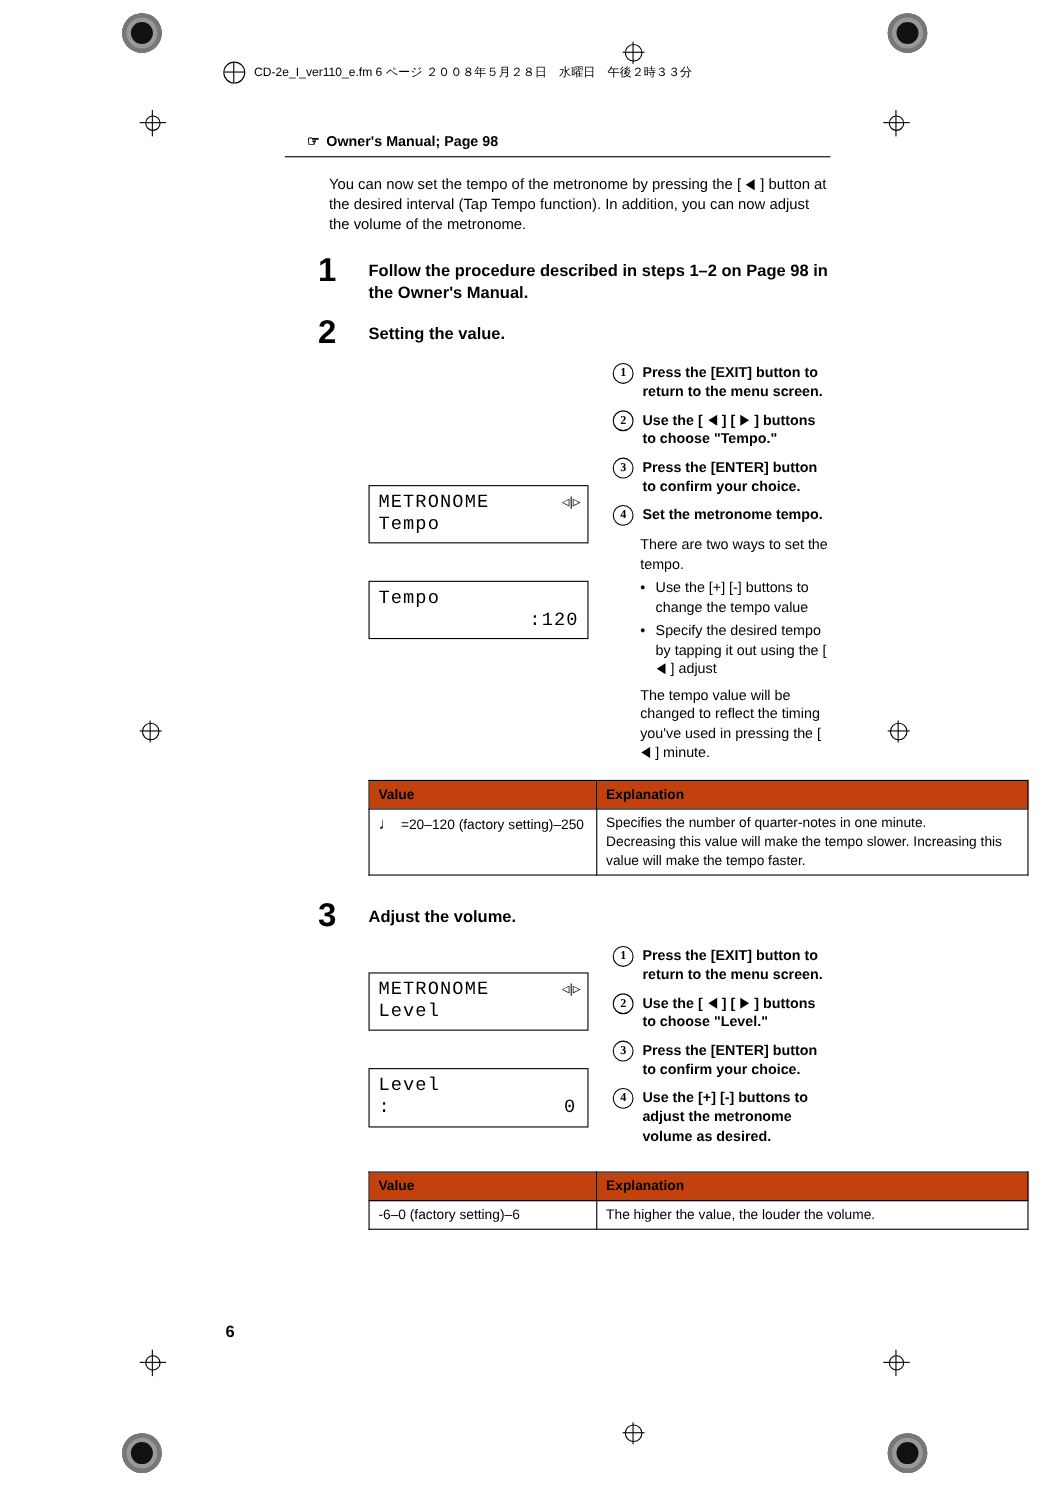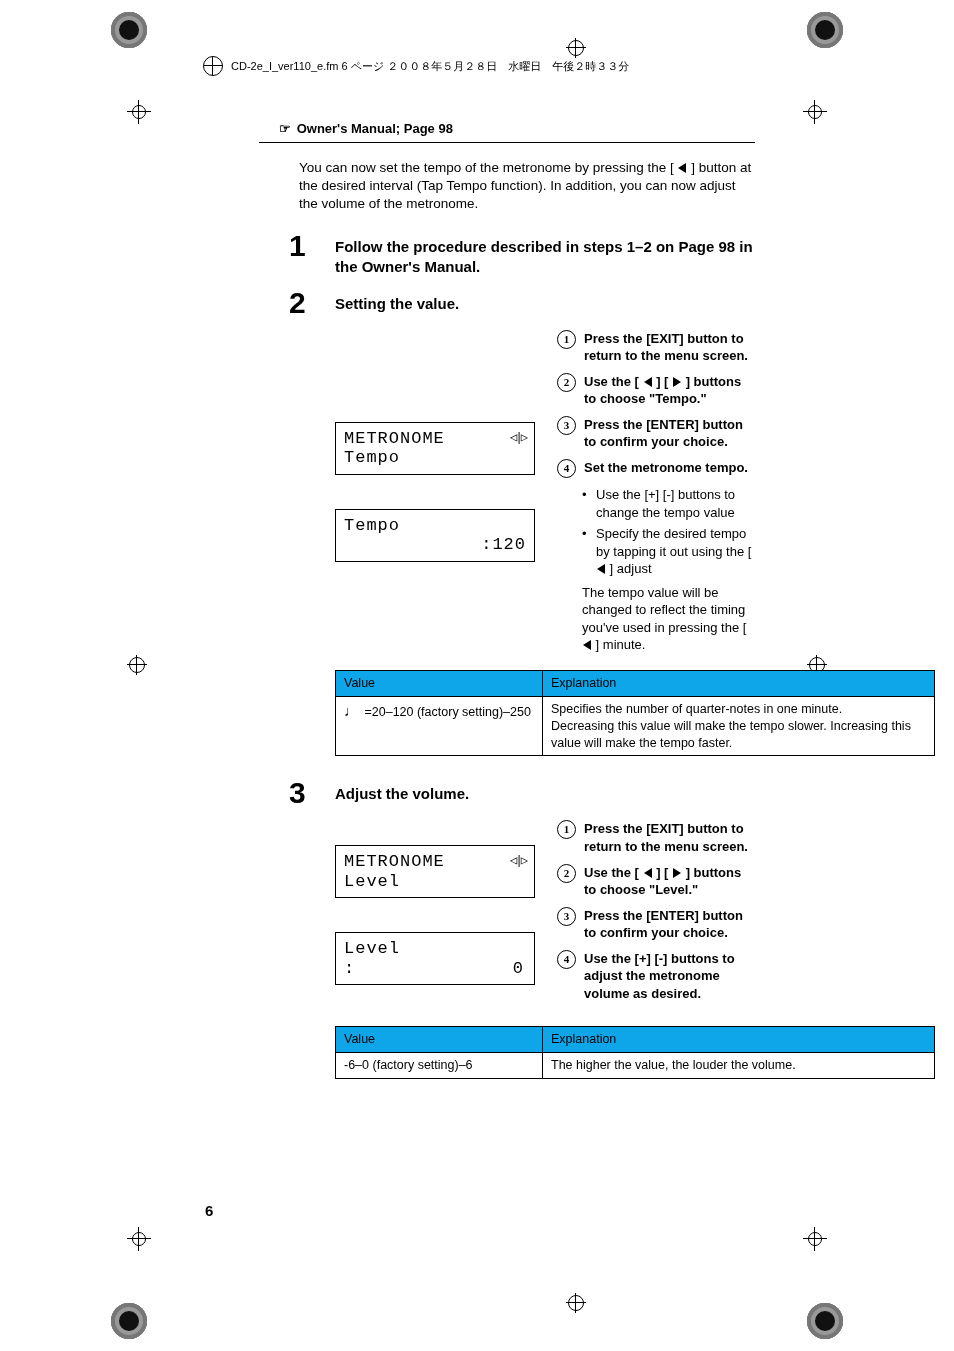--- a/index.html
+++ b/index.html
@@ -46,21 +46,21 @@
   .instr .sub{margin-left:25px;font-size:13px}
   .instr ul{margin:4px 0 6px 25px;padding:0;list-style:none}
   .instr ul li{position:relative;padding-left:14px;margin:4px 0;font-weight:400;font-size:13px}
   .instr ul li:before{content:"•";position:absolute;left:0}
   .instr .note{margin:6px 0 0 25px;font-size:13px}
   .tri{display:inline-block;width:0;height:0;vertical-align:-1px}
   .tri.l{border-top:5px solid transparent;border-bottom:5px solid transparent;border-right:8px solid #000;margin:0 1px}
   .tri.r{border-top:5px solid transparent;border-bottom:5px solid transparent;border-left:8px solid #000;margin:0 1px}
   table.val{border-collapse:collapse;width:600px;margin:16px 0 0 76px;font-size:12.5px}
   table.val th,table.val td{border:1px solid #000;padding:4px 8px;text-align:left;vertical-align:top}
-  table.val th{background:#0ea5e9;font-weight:400}
+  table.val th{background:#c2410c;font-weight:700}
   table.val td.v{width:190px}
   .note-icon{font-family:"Arial Unicode MS",Arial;font-size:15px;margin-right:2px}
   .pnum{position:absolute;left:106px;bottom:130px;font-size:15px;font-weight:600}
 </style>
 </head>
 <body>
 
 <div class="page">
   <div class="reg tl"></div>
   <div class="reg tr"></div>
@@ -145,20 +145,21 @@
             <span><span>Use the [ </span><span class="tri l"></span><span> ] [ </span><span class="tri r"></span><span> ] buttons to choose "Tempo."</span></span>
           </div>
         <div class="line bold">
             <span class="circ">3</span>
             <span>Press the [ENTER] button to confirm your choice.</span>
           </div>
         <div class="line bold">
             <span class="circ">4</span>
             <span>Set the metronome tempo.</span>
           </div>
+        <div class="sub">There are two ways to set the tempo.</div>
         <ul>
           <li>Use the [+] [-] buttons to change the tempo value</li>
           <li><span>Specify the desired tempo by tapping it out using the [ </span><span class="tri l"></span><span> ] adjust</span></li>
         </ul>
         <div class="note"><span>The tempo value will be changed to reflect the timing you've used in pressing the [ </span><span class="tri l"></span><span> ] minute.</span></div>
       </div>
     </div>
 
     <table class="val">
       <tbody>

